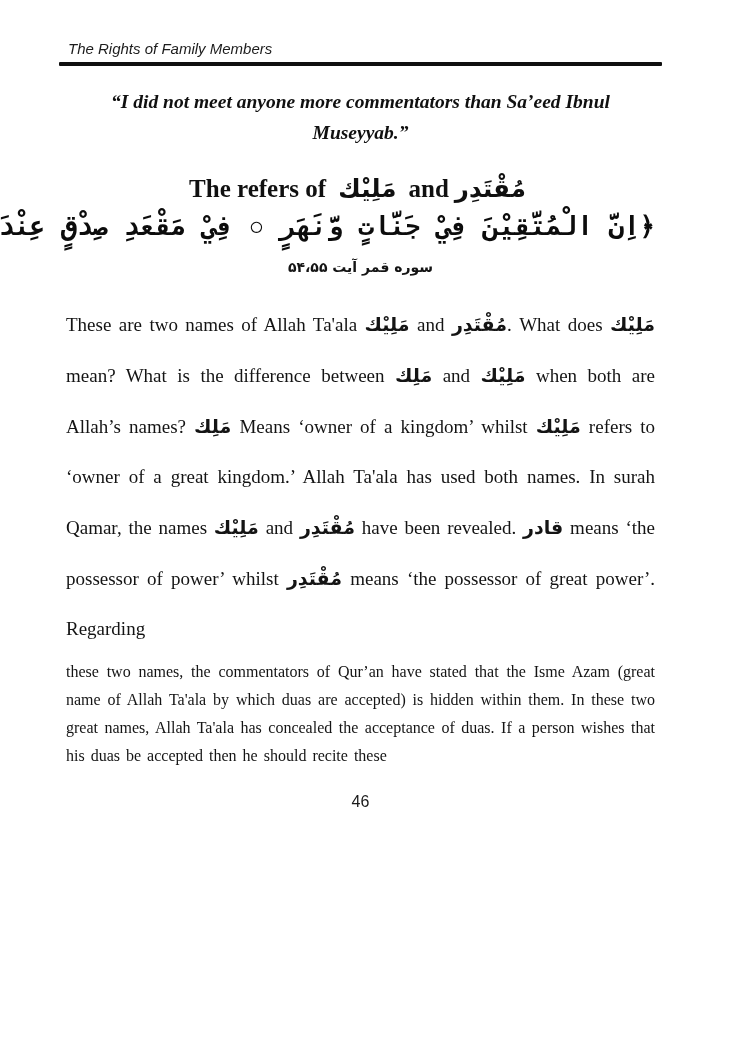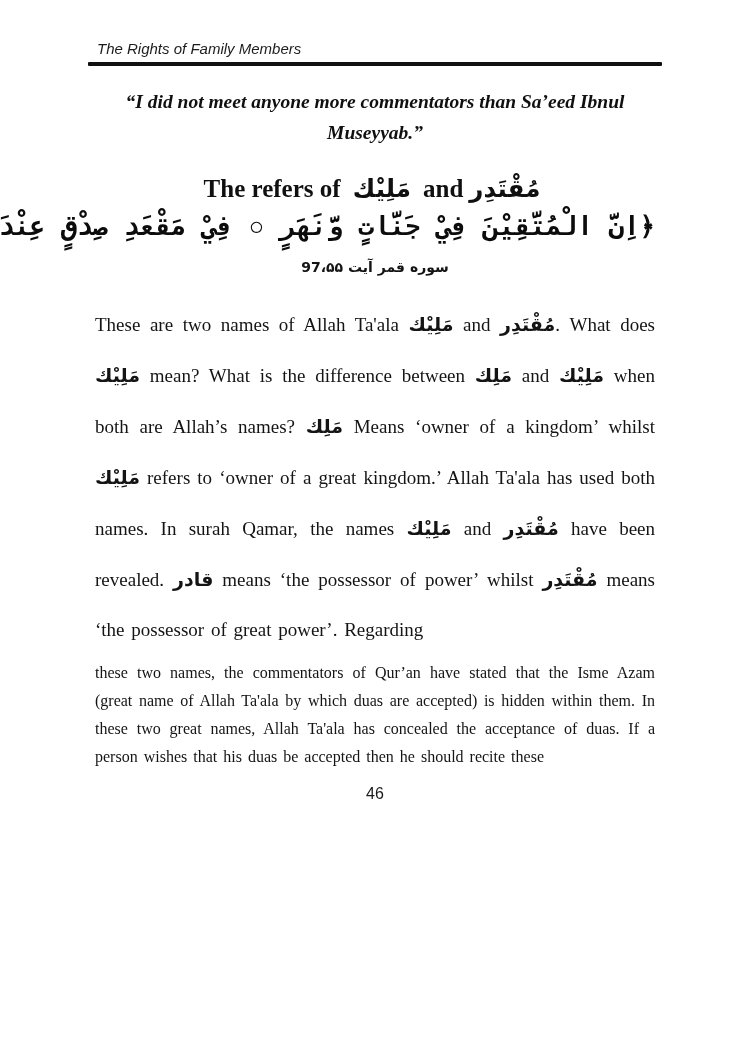--- a/index.html
+++ b/index.html
@@ -3,21 +3,21 @@
 <meta charset="utf-8">
 <style>
   html, body { margin: 0; padding: 0; }
   body {
     width: 750px; height: 1062px;
     background: #ffffff;
     color: #141414;
     font-family: "Liberation Serif", serif;
     overflow: hidden;
   }
-  .page { padding: 40px 95px 0 95px; }
+  .page { padding: 40px 95px 0 66px; }
 
   
   .running-header {
     font-family: "Liberation Sans", sans-serif;
     font-style: italic;
     font-size: 15px;
     color: #1c1c1c;
     padding-left: 2px;
     margin-bottom: 5px;
   }
@@ -104,21 +104,21 @@
   .seg-ar {
     font-family: "DejaVu Sans", sans-serif;
     font-weight: bold;
     font-size: 19px;
     unicode-bidi: embed;
   }
 
   
   .footer {
     text-align: center;
-    margin-top: 14px;
+    margin-top: 23px;
     font-family: "Liberation Sans", sans-serif;
     font-size: 16px;
     color: #1a1a1a;
   }
 </style>
 </head>
 <body>
 
 <div class="page">
 
@@ -129,21 +129,21 @@
 
   <div class="section-heading">
     <span>The refers of</span>
     <span class="ar" lang="ar" dir="rtl">مَلِيْك</span>
     <span>and</span><span class="ar" lang="ar" dir="rtl">مُقْتَدِر</span>
   </div>
 
 
   <div class="verse" lang="ar">﴿اِنَّ الْمُتَّقِيْنَ فِيْ جَنَّاتٍ وَّنَهَرٍ ○ فِيْ مَقْعَدِ صِدْقٍ عِنْدَ مَلِيْكٍ مُّقْتَدِرٍ﴾</div>
 
-  <div class="verse-ref" lang="ur">سوره قمر آیت 97،۵۵</div>
+  <div class="verse-ref" lang="ur">سوره قمر آیت ۵۴،۵۵</div>
 
   <div class="body-a"><span>These are two names of Allah Ta'ala </span><span class="seg-ar" lang="ar" dir="rtl">مَلِيْك</span><span> and </span><span class="seg-ar" lang="ar" dir="rtl">مُقْتَدِر</span><span>. What does </span><span class="seg-ar" lang="ar" dir="rtl">مَلِيْك</span><span> mean? What is the difference between </span><span class="seg-ar" lang="ar" dir="rtl">مَلِك</span><span> and </span><span class="seg-ar" lang="ar" dir="rtl">مَلِيْك</span><span> when both are Allah’s names? </span><span class="seg-ar" lang="ar" dir="rtl">مَلِك</span><span> Means ‘owner of a kingdom’ whilst </span><span class="seg-ar" lang="ar" dir="rtl">مَلِيْك</span><span> refers to ‘owner of a great kingdom.’ Allah Ta'ala has used both names. In surah Qamar, the names </span><span class="seg-ar" lang="ar" dir="rtl">مَلِيْك</span><span> and </span><span class="seg-ar" lang="ar" dir="rtl">مُقْتَدِر</span><span> have been revealed. </span><span class="seg-ar" lang="ar" dir="rtl">قادر</span><span> means ‘the possessor of power’ whilst </span><span class="seg-ar" lang="ar" dir="rtl">مُقْتَدِر</span><span> means ‘the possessor of great power’. Regarding</span></div>
 
   <div class="body-b">these two names, the commentators of Qur’an have stated that the Isme Azam (great name of Allah Ta'ala by which duas are accepted) is hidden within them.  In these two great names, Allah Ta'ala has concealed the acceptance of duas. If a person wishes that his duas be accepted then he should recite these</div>
 
   <div class="footer">46</div>
 
 </div>
 
 </body></html>

